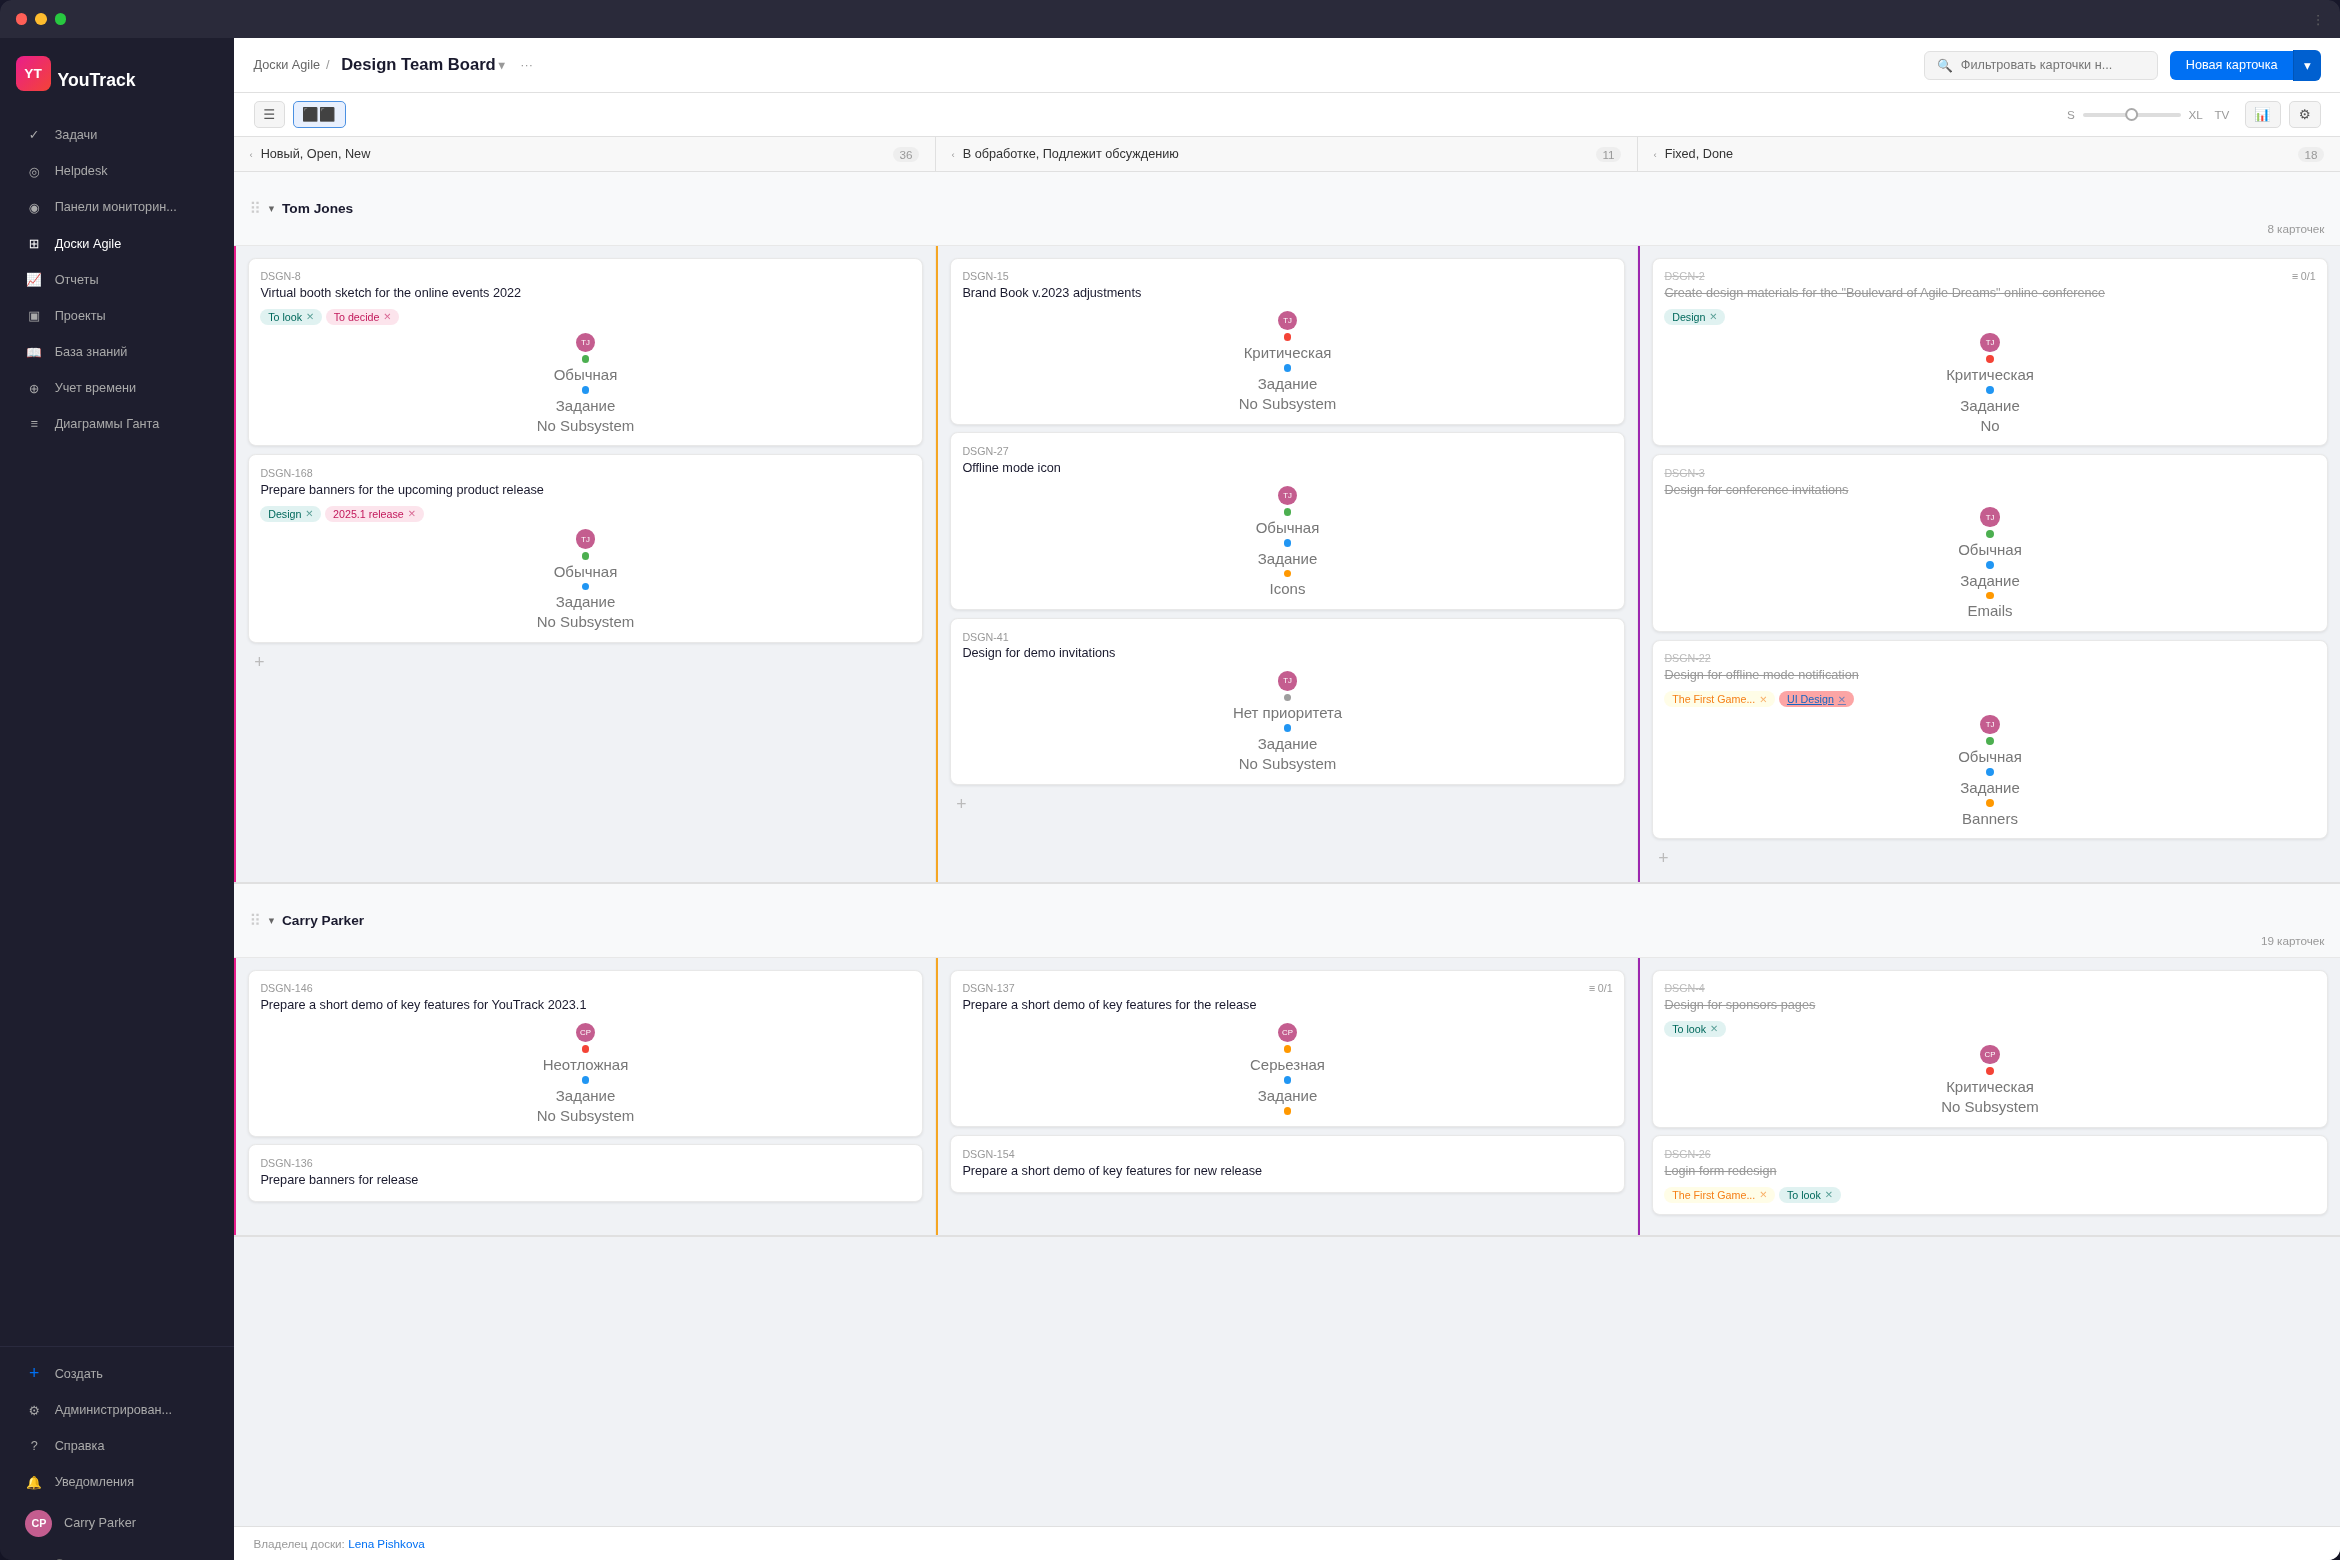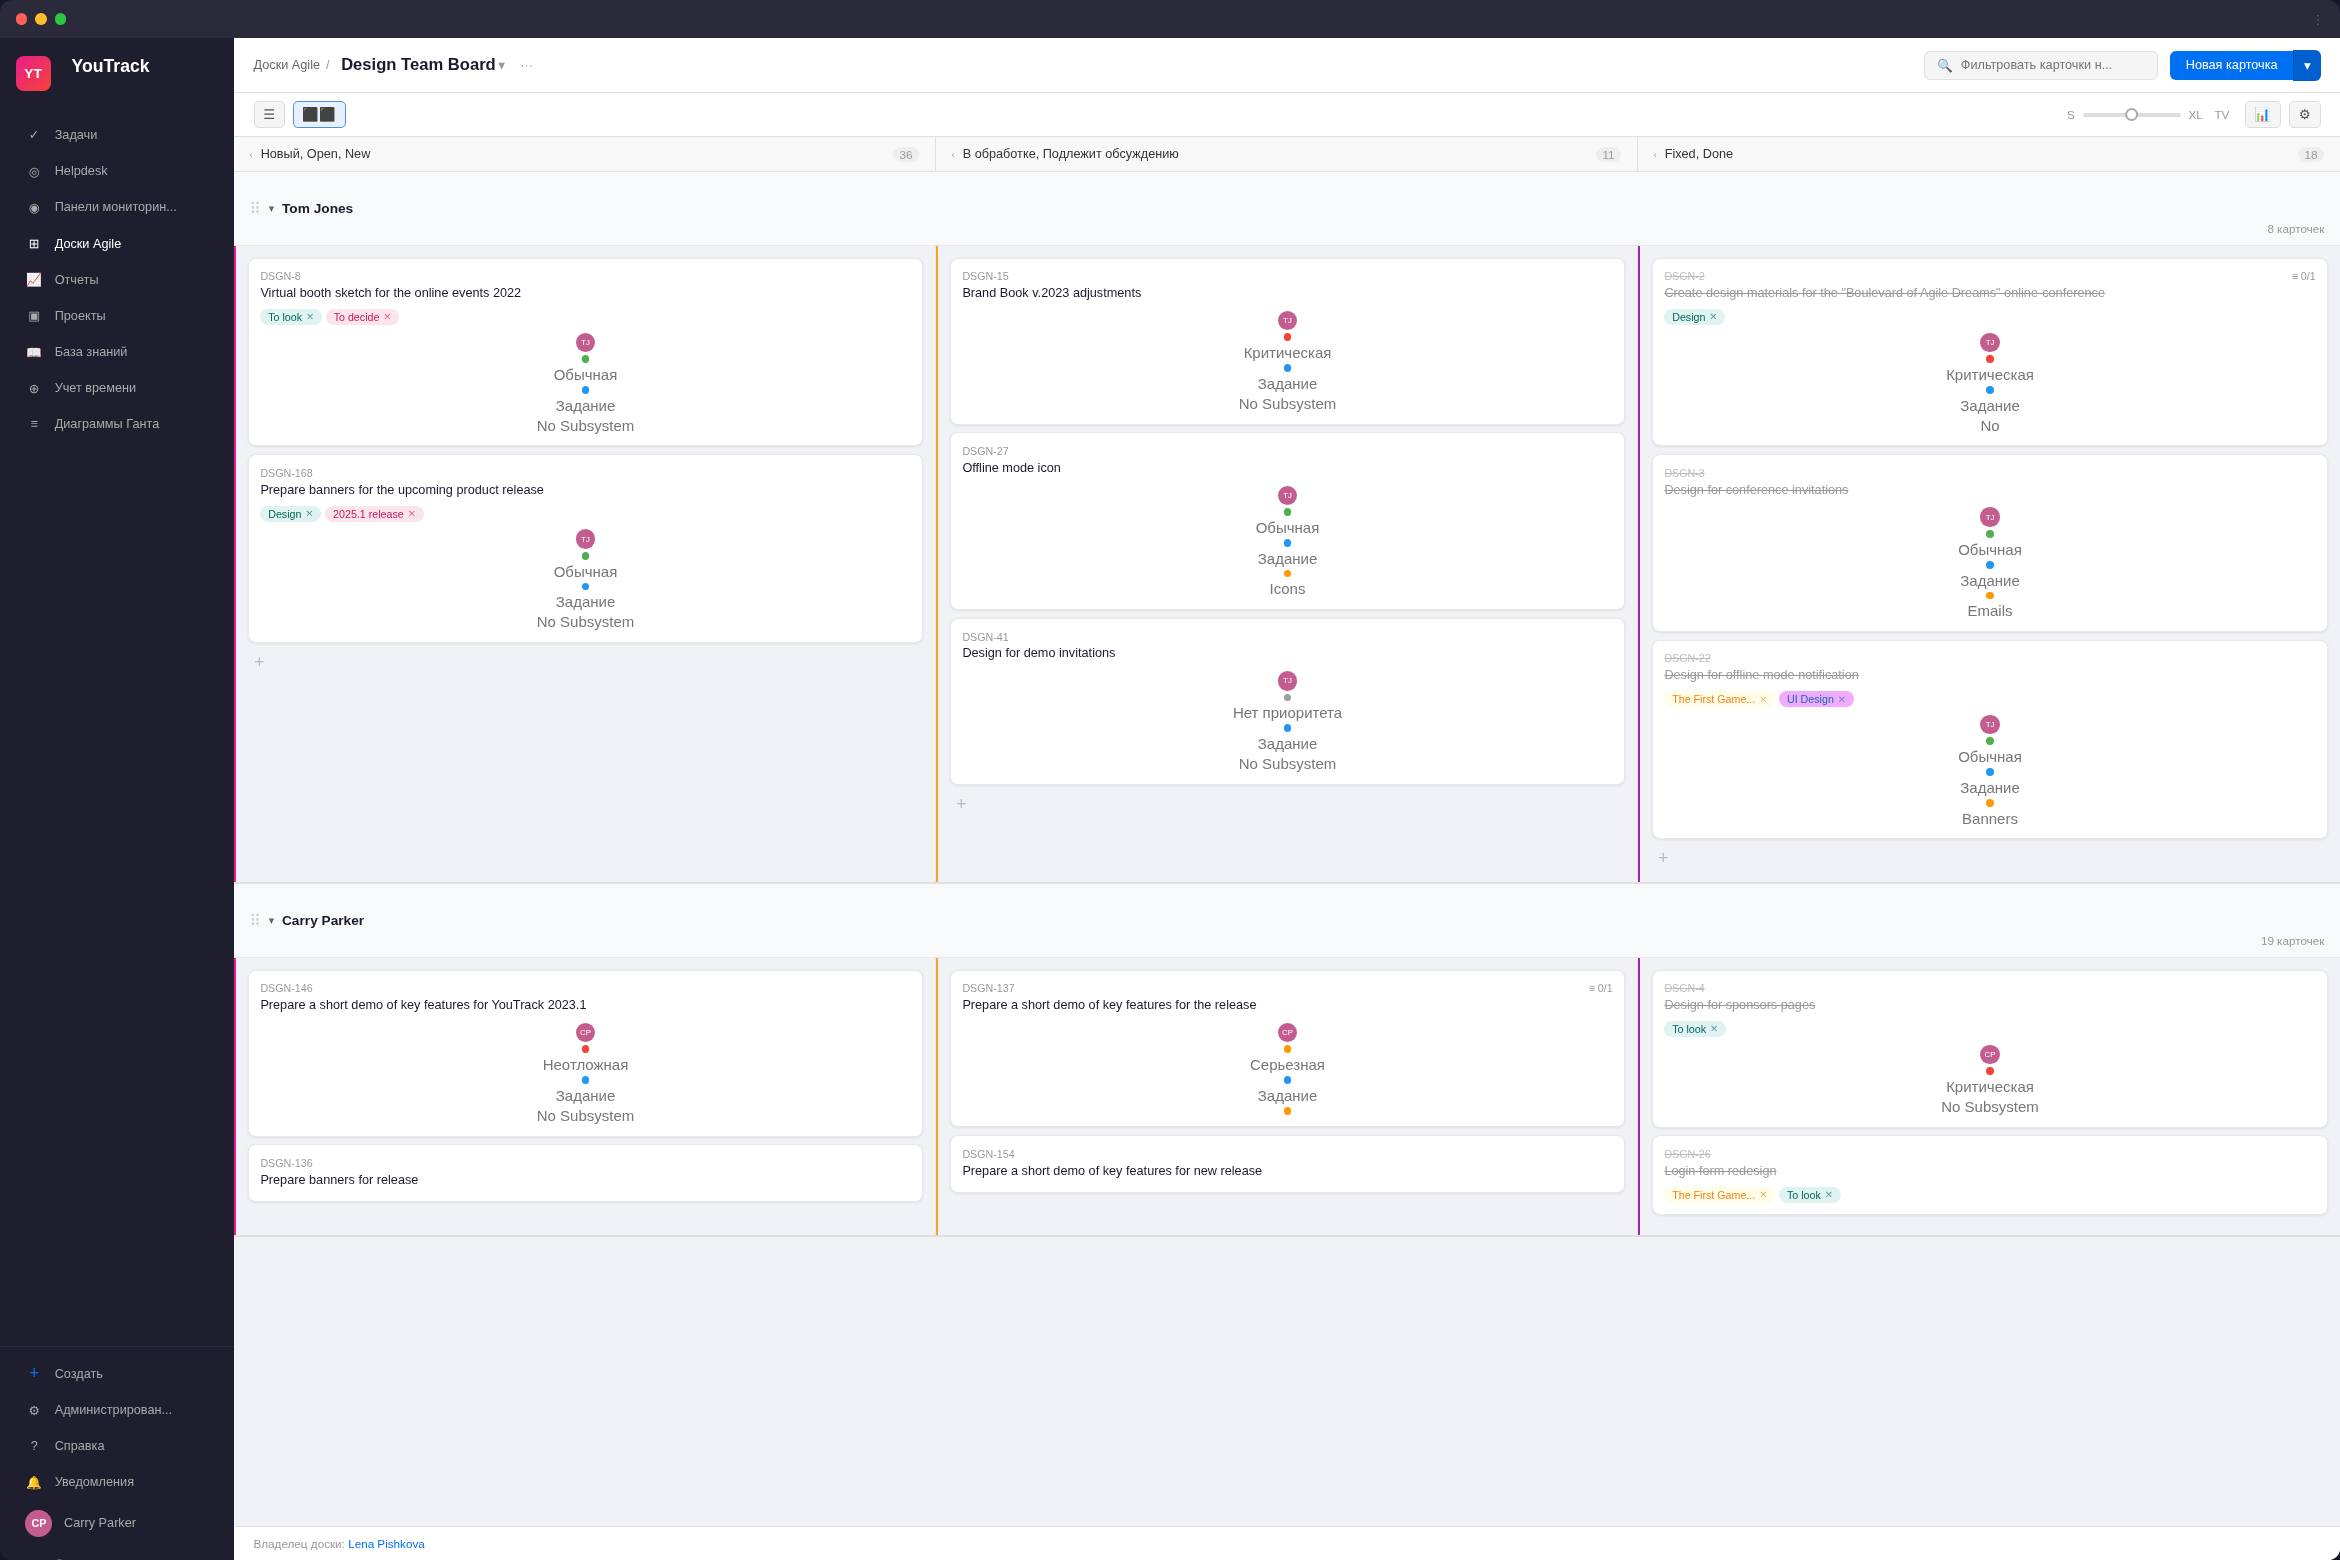--- a/index.html
+++ b/index.html
@@ -1,20 +1,20 @@
 <!DOCTYPE html>
 <html><head>
   <meta charset="utf-8">
   <style>
     * { box-sizing: border-box; margin: 0; padding: 0; }
     body { font-family: -apple-system, BlinkMacSystemFont, 'Segoe UI', sans-serif; background: #1a1a2e; color: #fff; display: flex; height: 100vh; overflow: hidden; font-size: 12.7px; }
 
     
     .sidebar { width: 234px; min-width: 234px; background: #1e1e2e; display: flex; flex-direction: column; height: 100vh; overflow-y: auto; }
-    .sidebar-logo { display: flex; align-items: flex-start; gap: 21px; padding: 17.6px 15.6px; }
+    .sidebar-logo { display: flex; align-items: flex-end; gap: 7px; padding: 17.6px 15.6px; }
     .logo-icon { width: 35px; height: 35px; background: linear-gradient(135deg, #e91e8c, #f44336); border-radius: 7.8px; display: flex; align-items: center; justify-content: center; font-weight: bold; font-size: 13.7px; color: #fff; flex-shrink: 0; }
     .logo-text { font-size: 17.6px; font-weight: 600; color: #fff; }
     .sidebar-nav { flex: 1; padding: 7.8px 0; }
     .nav-item { display: flex; align-items: center; gap: 11.7px; padding: 8.8px 17.6px; color: #aaa; cursor: pointer; border-radius: 5.9px; margin: 1px 7.8px; transition: background 0.15s; }
     .nav-item.active { color: #fff; }
     .nav-icon { width: 17.6px; height: 17.6px; display: flex; align-items: center; justify-content: center; flex-shrink: 0; }
     .nav-label { font-size: 12.7px; }
     .sidebar-bottom { padding: 7.8px 0 15.6px; border-top: 1px solid #2a2a3e; }
     .sidebar-bottom-item { display: flex; align-items: center; gap: 11.7px; padding: 8.8px 17.6px; color: #aaa; cursor: pointer; margin: 1px 7.8px; border-radius: 5.9px; }
     .avatar-small { width: 27px; height: 27px; border-radius: 50%; background: #c45d8f; display: flex; align-items: center; justify-content: center; font-size: 10.7px; color: #fff; font-weight: 600; flex-shrink: 0; }
@@ -75,21 +75,21 @@
     
     .card { background: #fff; border-radius: 7.8px; padding: 11.7px; margin-bottom: 7.8px; box-shadow: 0 1px 2.9px rgba(0,0,0,0.08); border: 1px solid #e8e8e8; cursor: pointer; }
     .card-id { font-size: 10.7px; color: #999; font-weight: 500; }
     .card-strikethrough .card-id { text-decoration: line-through; color: #bbb; }
     .card-title { font-size: 12.7px; color: #1a1a2e; margin-top: 2.9px; line-height: 1.4; }
     .card-strikethrough .card-title { color: #999; }
     .card-tags { display: flex; flex-wrap: wrap; gap: 3.9px; margin-top: 5.9px; }
     .tag { display: inline-flex; align-items: center; gap: 3.9px; padding: 2px 7.8px; border-radius: 11.7px; font-size: 10.7px; font-weight: 500; cursor: pointer; }
     .tag-teal { background: #e0f2f1; color: #00695c; }
     .tag-pink { background: #fce4ec; color: #c2185b; }
-    .tag-blue { background: #f0abfc; color: #1565c0; }
+    .tag-blue { background: #fca5a5; color: #1565c0; text-decoration: underline; }
     .tag-yellow { background: #fffde7; color: #f57f17; }
     .tag-x { font-size: 9.8px; opacity: 0.6; }
     .card-meta { display: flex; align-items: center; gap: 3px; margin-top: 7.8px; flex-wrap: wrap; flex-direction: column; }
     .meta-dot { width: 7.8px; height: 7.8px; border-radius: 50%; flex-shrink: 0; }
     .meta-dot-green { background: #4caf50; }
     .meta-dot-blue { background: #2196f3; }
     .meta-dot-orange { background: #ff9800; }
     .meta-dot-red { background: #f44336; }
     .meta-dot-gray { background: #9e9e9e; }
     .meta-text { font-size: 15px; color: #777; }

